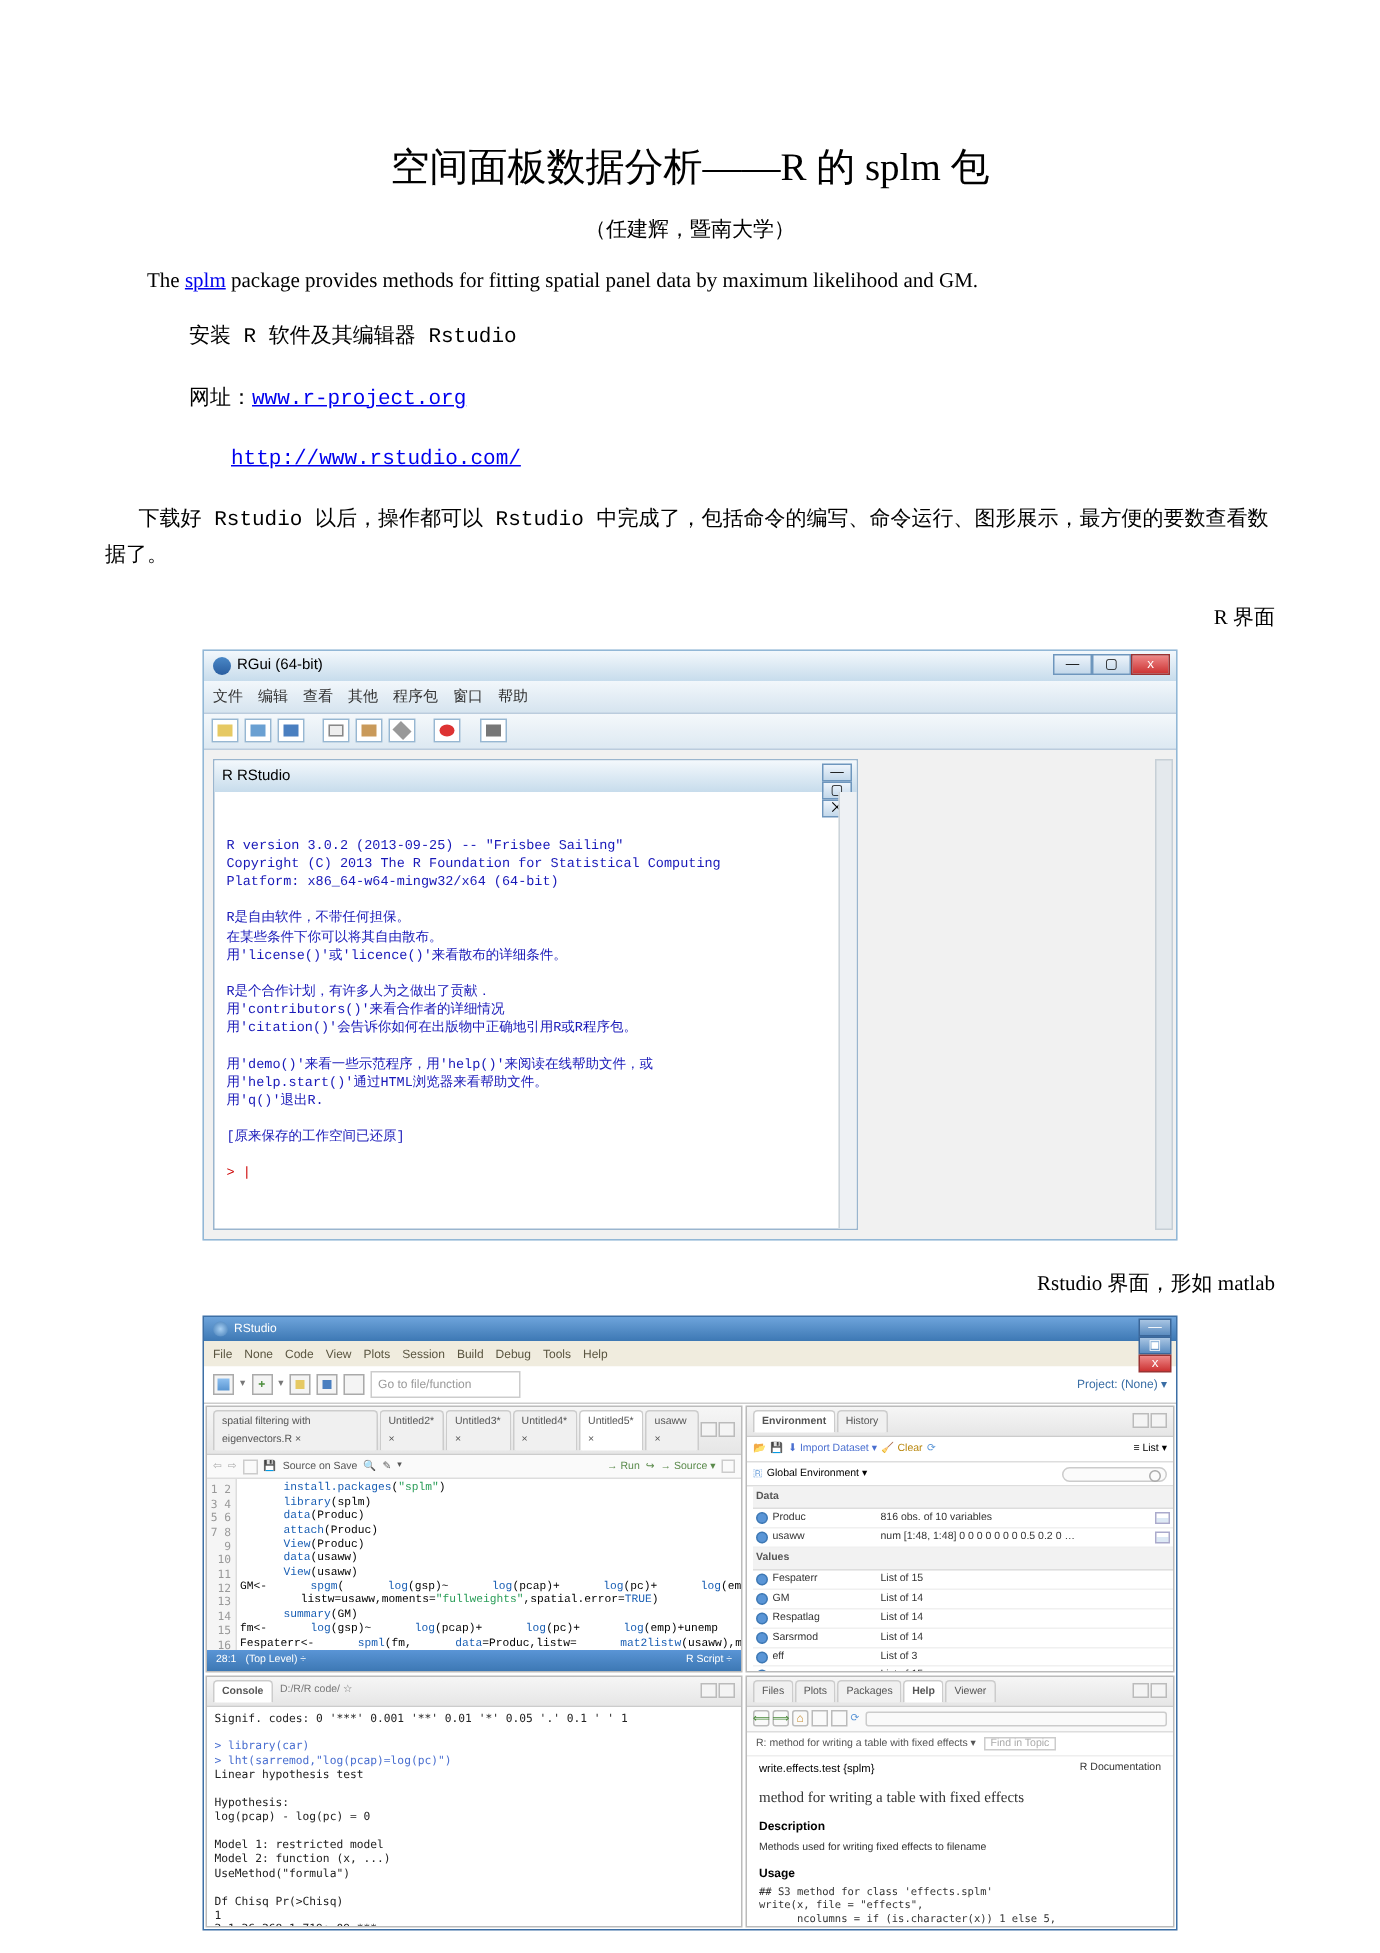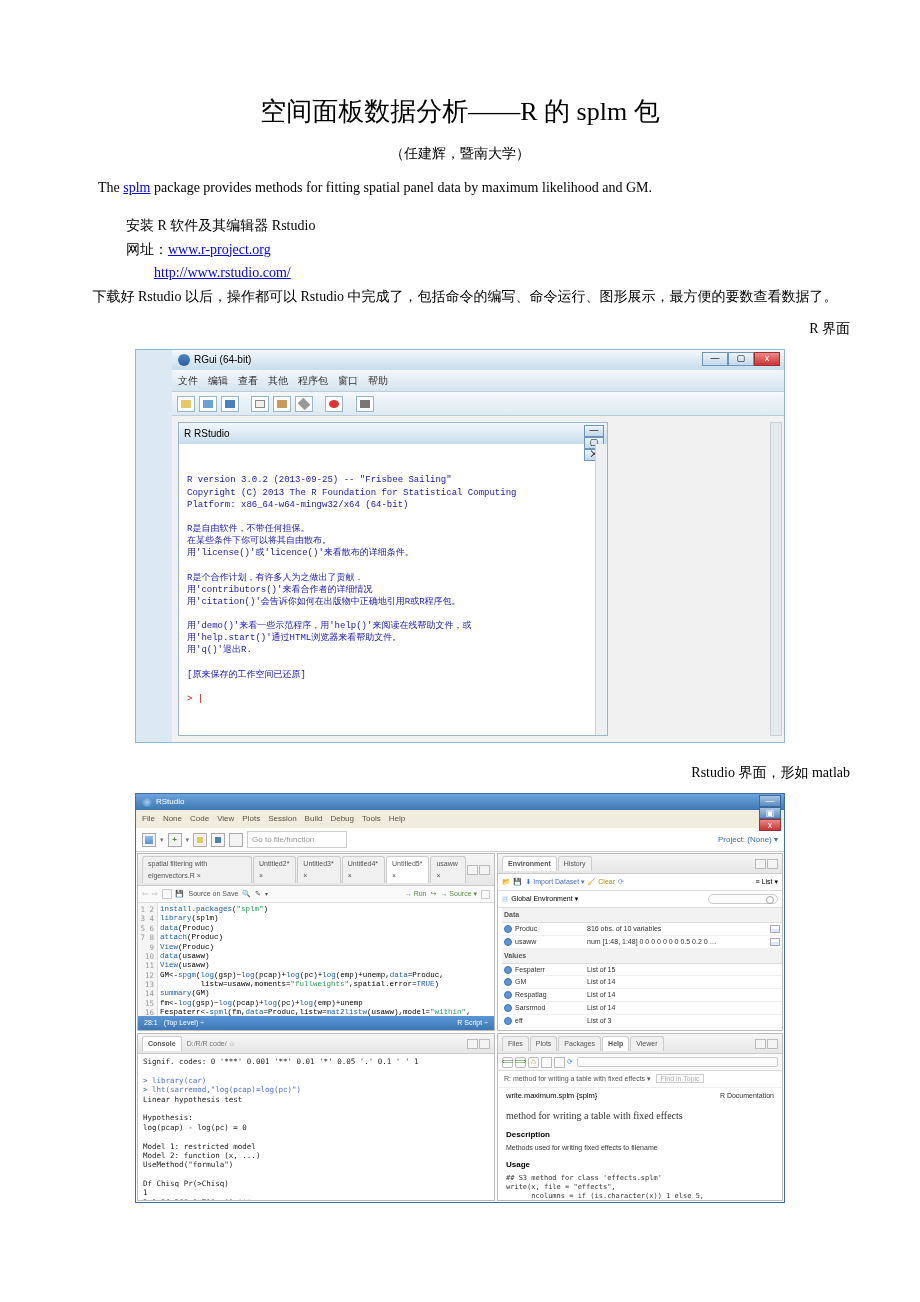--- a/index.html
+++ b/index.html
@@ -1,27 +1,27 @@
 <!DOCTYPE html>
 <html><head>
 <meta charset="utf-8">
 <style>
   * { box-sizing: border-box; margin: 0; padding: 0; }
   body { width: 920px; margin: 0 auto; font-family: "SimSun", serif; background: #fff; color: #000; padding: 70px 70px; font-size: 14px; line-height: 1.7; }
   h1 { font-size: 26px; font-weight: normal; text-align: center; margin: 20px 0 8px; font-family: "SimSun", serif; }
   .author { text-align: center; font-size: 14px; margin-bottom: 10px; }
   .para { text-indent: 2em; margin: 4px 0; font-family: "Times New Roman", serif; }
-  .para-cn { text-indent: 2em; margin: 0 0; }
+  .para-cn { text-indent: 2em; margin: 17px 0; font-family: Liberation Mono, monospace; }
   .link { color: #0000ee; text-decoration: underline; }
   .indent1 { margin-left: 2em; }
   .indent2 { margin-left: 4em; }
   .caption { text-align: right; margin: 8px 0; }
 
   
-  .rgui-window { border: 1px solid #92b7d6; background: #dce8f2; width: 650px; margin: 6px auto 0; font-family: "Microsoft YaHei", sans-serif; font-size: 10px; padding-left: 36px; }
+  .rgui-window { border: 1px solid #92b7d6; background: #dce8f2; width: 650px; margin: 6px auto 0; font-family: "Microsoft YaHei", sans-serif; font-size: 10px; }
   .rgui-title { background: linear-gradient(#f3f8fc,#c7dcec); height: 20px; display: flex; align-items: center; padding: 0 6px; position: relative; }
   .rgui-title .r-icon { width: 12px; height: 12px; background: linear-gradient(#4a88c7,#2a5ea0); border-radius: 50%; margin-right: 4px; display: inline-block; }
   .rgui-title .winbtns { position: absolute; right: 4px; top: 2px; display: flex; gap: 0; }
   .winbtn { width: 26px; height: 14px; background: linear-gradient(#eef4fb,#c3d8ea); border:1px solid #6e96bd; font-size: 9px; display:flex; align-items:center; justify-content:center; }
   .winbtn.close { background: linear-gradient(#e88,#c33); color:#fff; border-color:#933; }
   .rgui-menubar { background: linear-gradient(#f2f7fb,#d6e4ef); padding: 2px 6px; font-size: 10px; color:#333; }
   .rgui-menubar span { margin-right: 10px; }
   .rgui-toolbar { background: linear-gradient(#f4f8fb,#dde9f2); padding: 3px 5px; border-top:1px solid #bcd; border-bottom:1px solid #bcd; }
   .tb-btn { display:inline-block; width:18px; height:16px; border:1px solid #97b7d2; background:#fff; margin-right:1px; vertical-align:middle; position:relative; }
   .tb-btn::after{content:"";position:absolute;inset:3px;background:#6aa0d2;}
@@ -64,21 +64,21 @@
   .rs-tabbar{background:linear-gradient(#f6f6f6,#e6e6e6);border-bottom:1px solid #ccc;padding:2px 4px;font-size:7px;display:flex;gap:0;align-items:center;}
   .rs-tab{padding:1px 5px;border:1px solid #ccc;background:#fff;border-bottom:none;color:#555;border-radius:3px 3px 0 0;margin-right:1px;}
   .rs-tab.inactive{background:#f0f0f0;}
   .rs-subbar{background:#fafafa;border-bottom:1px solid #ddd;padding:2px 4px;font-size:7px;color:#555;display:flex;align-items:center;gap:4px;}
   .rs-subbar .spacer{flex:1;}
   .rs-chip{color:#5a8a4b;}
   .rs-editor{flex:1;overflow:hidden;position:relative;}
   .rs-editor pre{font-family:Consolas,"Courier New",monospace;font-size:7.5px;line-height:1.25;padding:2px 0;}
   .rs-gutter{position:absolute;left:0;top:0;bottom:0;width:20px;background:#f5f5f5;border-right:1px solid #ddd;color:#999;font-family:Consolas,monospace;font-size:7.5px;line-height:1.25;text-align:right;padding:2px 3px 0 0;}
   .rs-code{margin-left:22px;}
-  .rs-code .kw{color:#1a5fb4;}
+  .rs-code .kw{color:#1a5fb4;margin-left:29px;}
   .rs-code .str{color:#2a9d58;}
   .rs-code .num{color:#1a5fb4;}
   .rs-statusbar{background:linear-gradient(#5a95d6,#3d78b4);color:#fff;font-size:7px;padding:1px 6px;display:flex;}
   .rs-statusbar .r{margin-left:auto;}
   .rs-console{flex:1;font-family:Consolas,monospace;font-size:7.5px;line-height:1.25;padding:3px 5px;overflow:hidden;}
   .rs-console .prompt{color:#4a6fd0;}
   .rs-console .out{color:#222;}
   .rs-envbar{font-size:7px;}
   .rs-envtool{padding:2px 4px;font-size:7px;border-bottom:1px solid #ddd;display:flex;align-items:center;gap:3px;}
   .rs-envtool .spacer{flex:1;}
@@ -410,21 +410,21 @@
         <span style="color:#5a95d6;">⟳</span>
         <span class="spacer"></span>
         <span class="searchbox" style="width:70px;"></span>
       </div>
       <div class="rs-helptopic">
         <span>R: method for writing a table with fixed effects</span> ▾ &nbsp;
         <span style="border:1px solid #ccc;padding:0 3px;color:#aaa;">Find in Topic</span>
       </div>
       <div class="rs-helpbody">
         <span class="corner">R Documentation</span>
-        <span>write.maximum.splm {splm}</span>
+        <span>write.effects.test {splm}</span>
         <h4>method for writing a table with fixed effects</h4>
         <div class="hdr2">Description</div>
         <div class="desc">Methods used for writing fixed effects to filename</div>
         <div class="hdr2">Usage</div>
         <pre>## S3 method for class 'effects.splm'
 write(x, file = "effects",
       ncolumns = if (is.character(x)) 1 else 5,
       append = FALSE, sep = ",")</pre>
       </div>
     </div>

